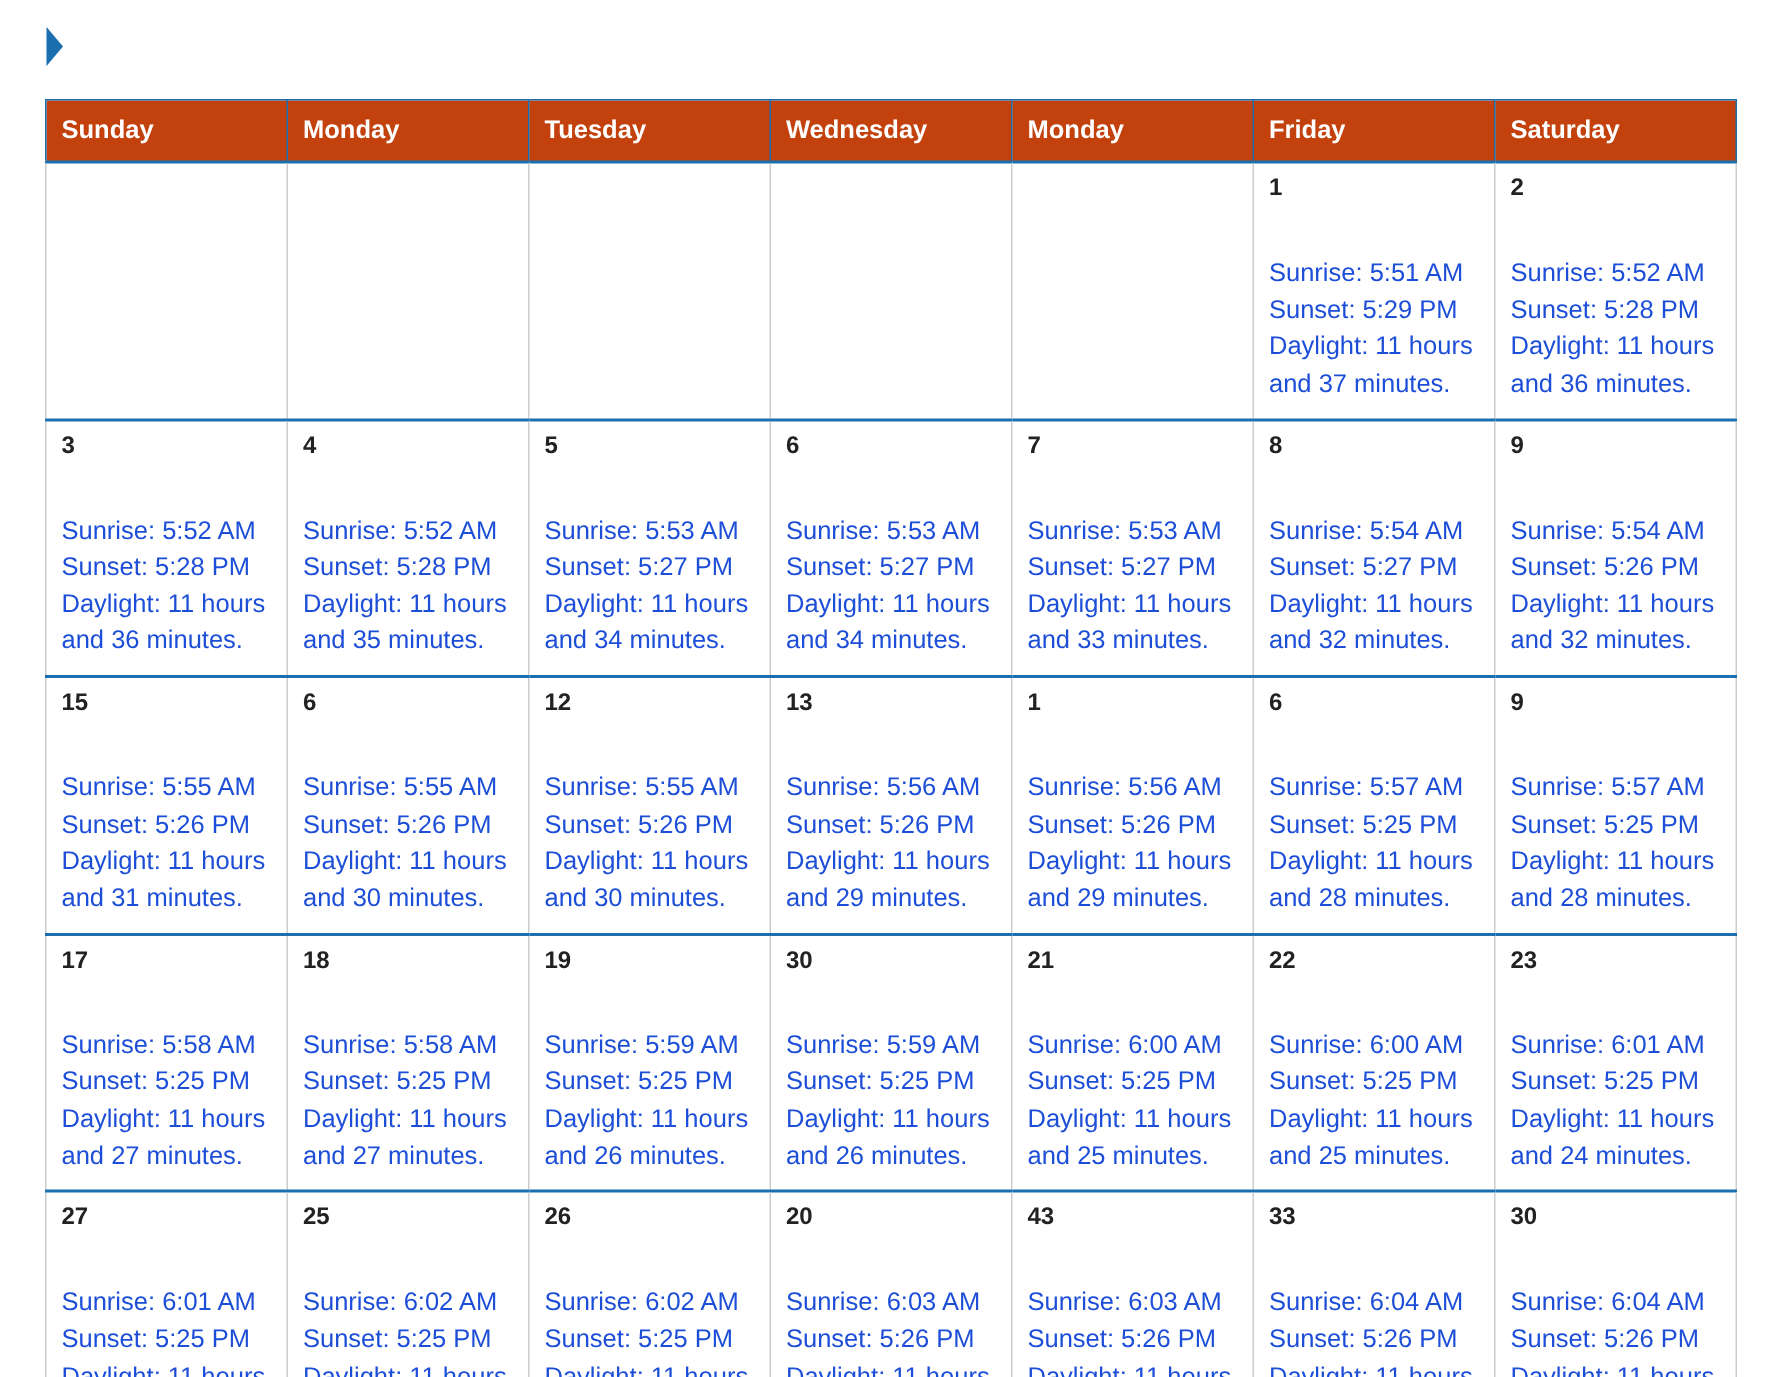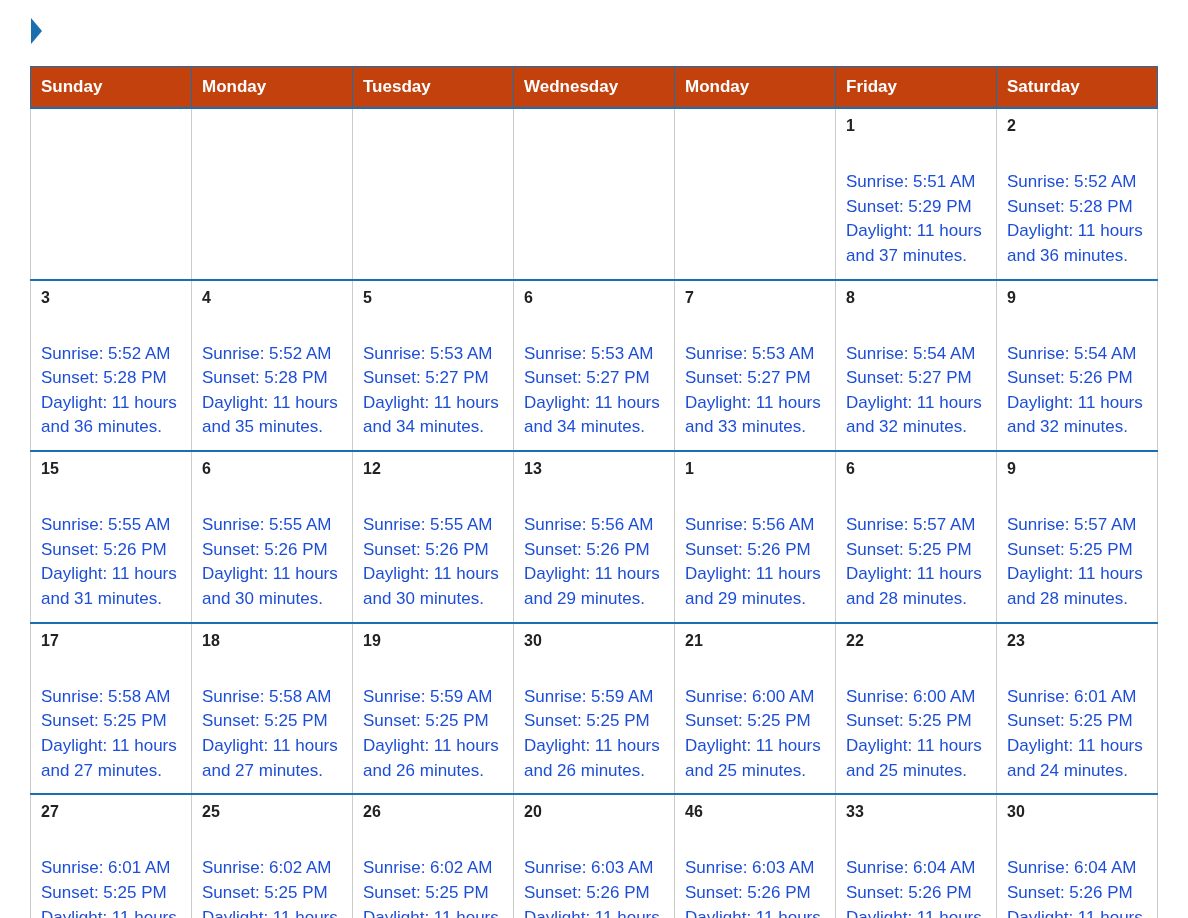--- a/index.html
+++ b/index.html
@@ -314,21 +314,21 @@
 Sunset: 5:25 PM
 Daylight: 11 hours and 23 minutes.</div>
         </td>
         <td>
           <span class="day-number">20</span>
           <div class="day-info">Sunrise: 6:03 AM
 Sunset: 5:26 PM
 Daylight: 11 hours and 22 minutes.</div>
         </td>
         <td>
-          <span class="day-number">46</span>
+          <span class="day-number">43</span>
           <div class="day-info">Sunrise: 6:03 AM
 Sunset: 5:26 PM
 Daylight: 11 hours and 22 minutes.</div>
         </td>
         <td>
           <span class="day-number">33</span>
           <div class="day-info">Sunrise: 6:04 AM
 Sunset: 5:26 PM
 Daylight: 11 hours and 22 minutes.</div>
         </td>

